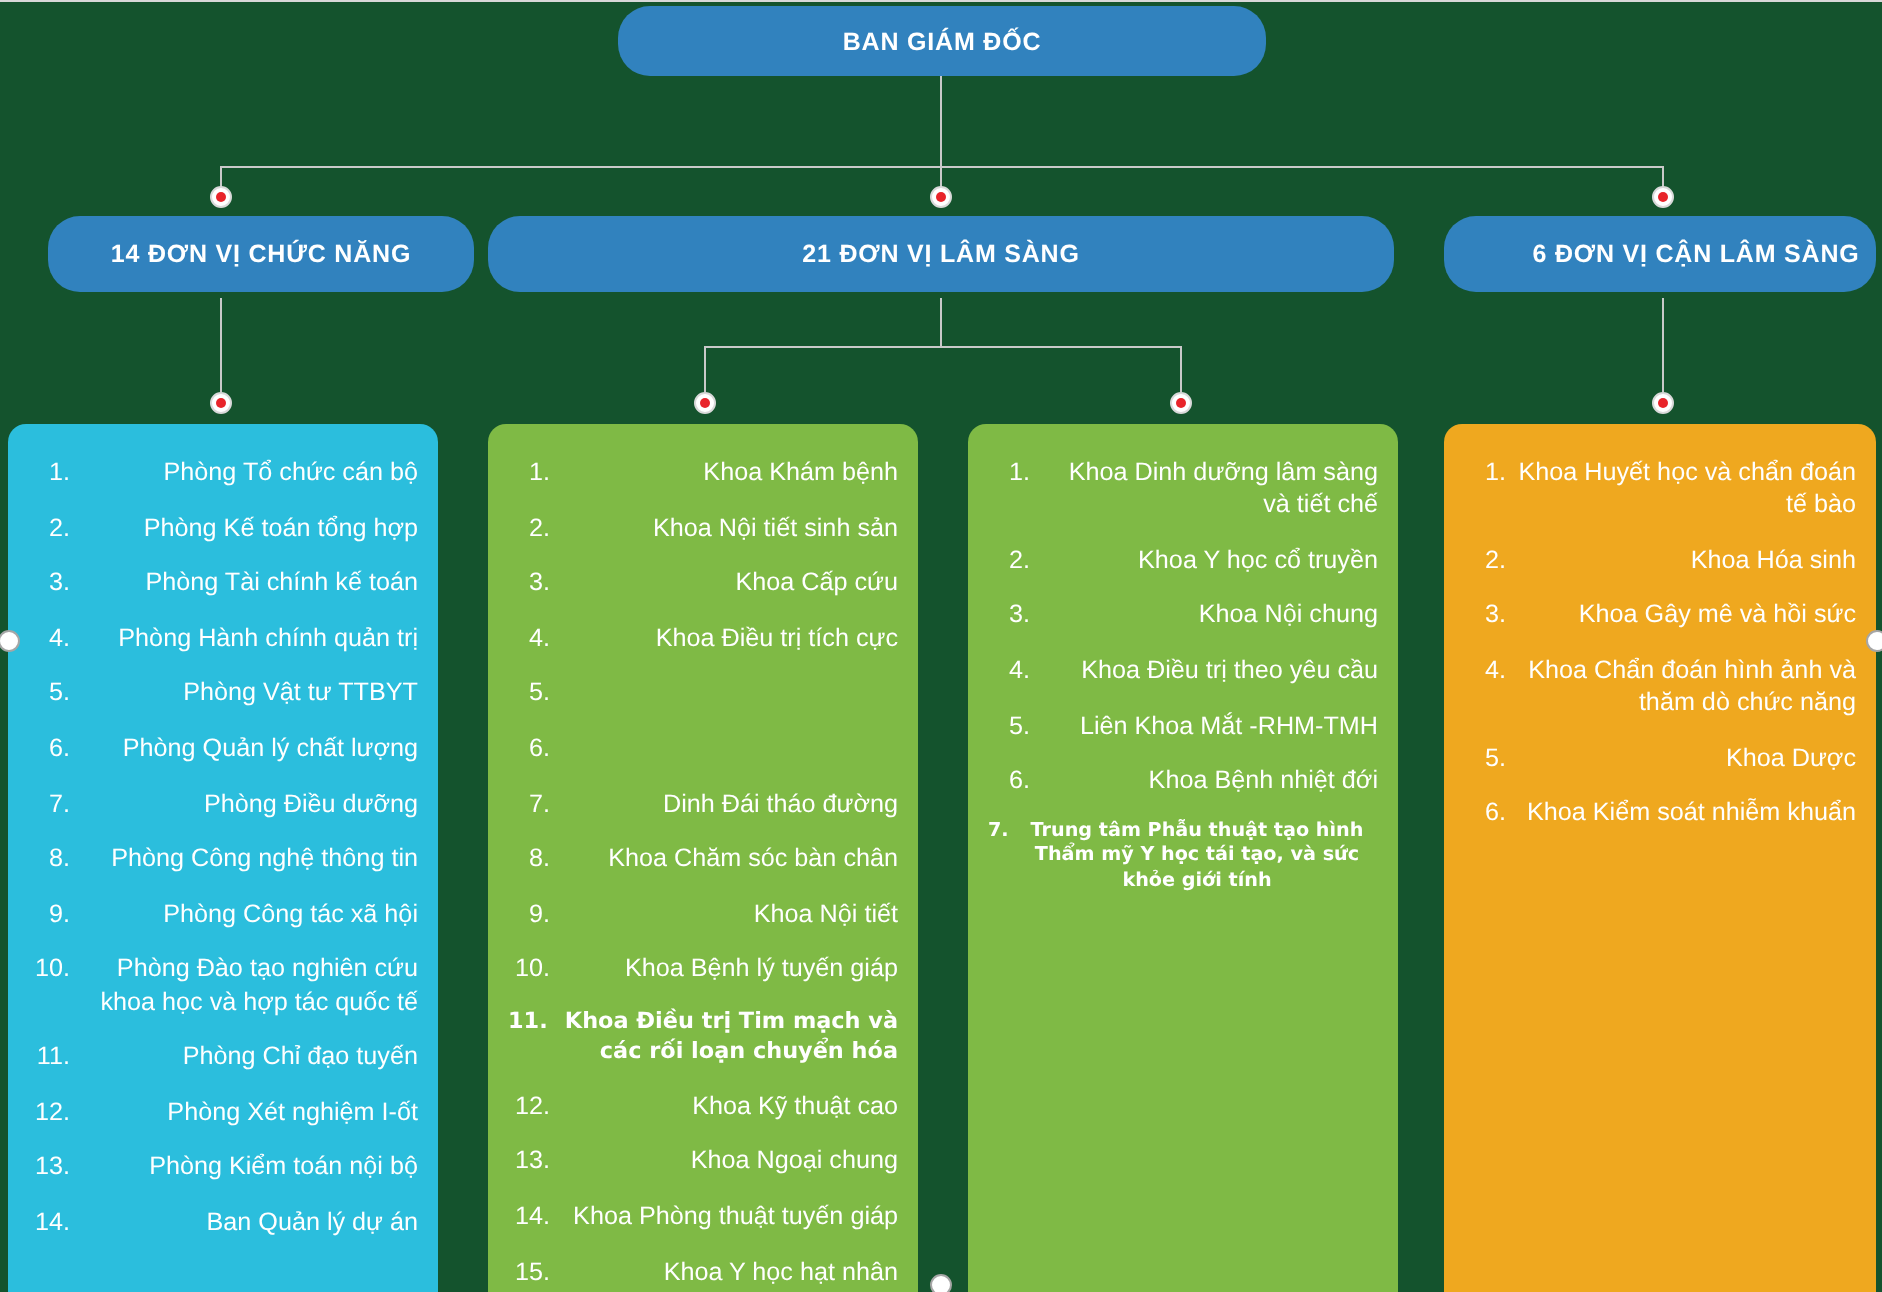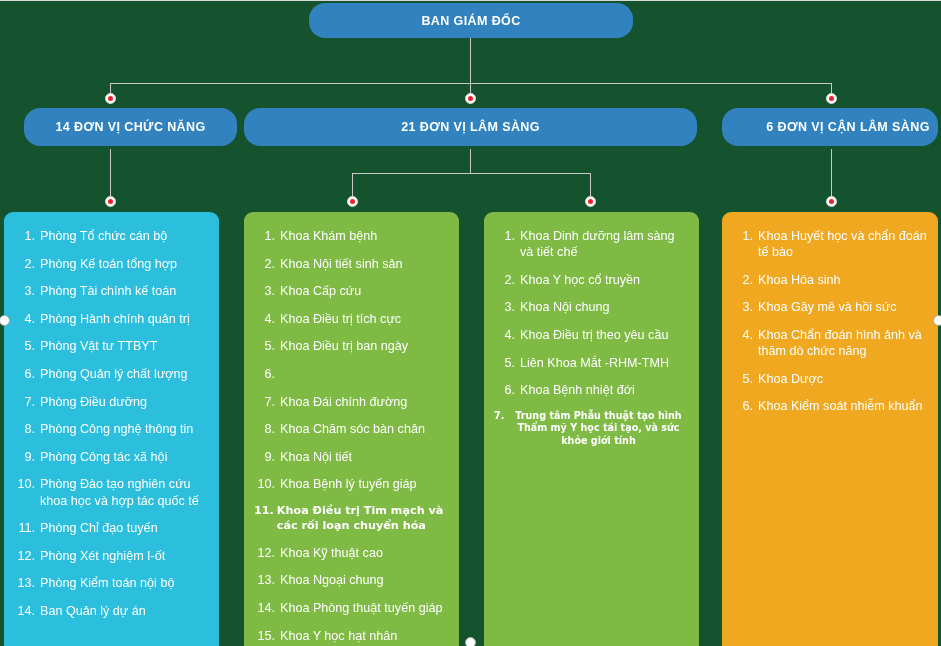--- a/index.html
+++ b/index.html
@@ -83,21 +83,21 @@
     line-height: 1.28;
     margin-bottom: 11.5px;
   }
   .item .num {
     min-width: 21px;
     text-align: right;
     padding-right: 5px;
     flex: 0 0 auto;
     white-space: nowrap;
   }
-  .item .txt { flex: 1 1 auto; }
+  .item .txt { flex: 1 1 auto; text-align: right; }
 
   
   .item.alt {
     font-family: "DejaVu Sans", sans-serif;
     font-weight: bold;
     font-size: 11.2px;
     line-height: 1.3;
   }
   .item.alt .num { min-width: 19px; padding-right: 3px; }
 
@@ -245,28 +245,27 @@
       <div class="item">
         <span class="num">3.</span>
         <span class="txt">Khoa Cấp cứu</span>
       </div>
       <div class="item">
         <span class="num">4.</span>
         <span class="txt">Khoa Điều trị tích cực</span>
       </div>
       <div class="item">
         <span class="num">5.</span>
-        <span class="txt">Khoa Điều trị ban ngày</span>
       </div>
       <div class="item">
         <span class="num">6.</span>
       </div>
       <div class="item">
         <span class="num">7.</span>
-        <span class="txt">Khoa Đái chính đường</span>
+        <span class="txt">Dinh Đái tháo đường</span>
       </div>
       <div class="item">
         <span class="num">8.</span>
         <span class="txt">Khoa Chăm sóc bàn chân</span>
       </div>
       <div class="item">
         <span class="num">9.</span>
         <span class="txt">Khoa Nội tiết</span>
       </div>
       <div class="item">

